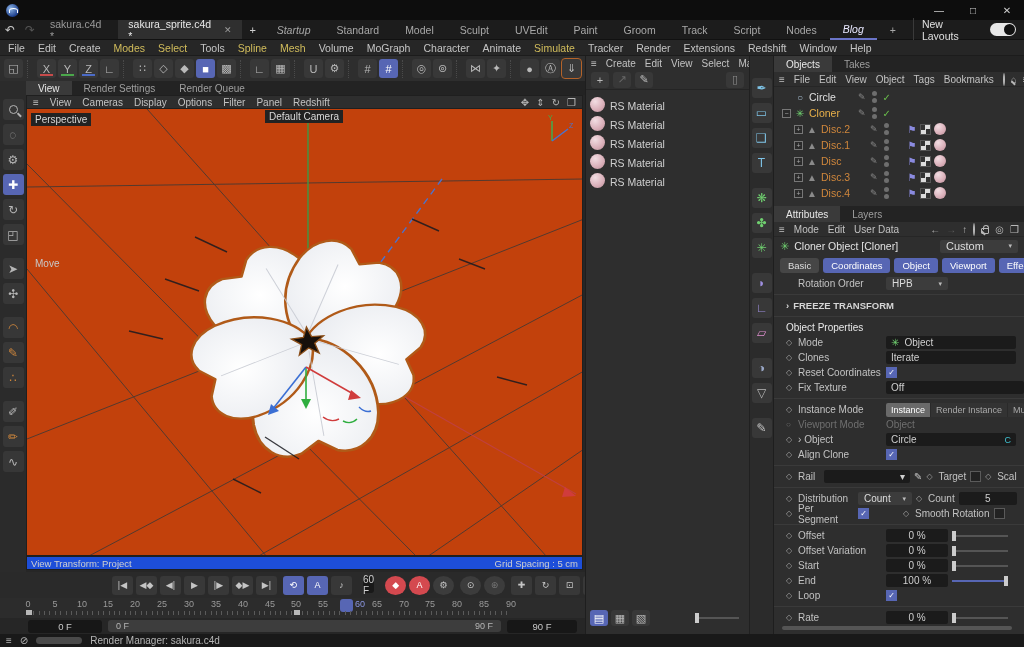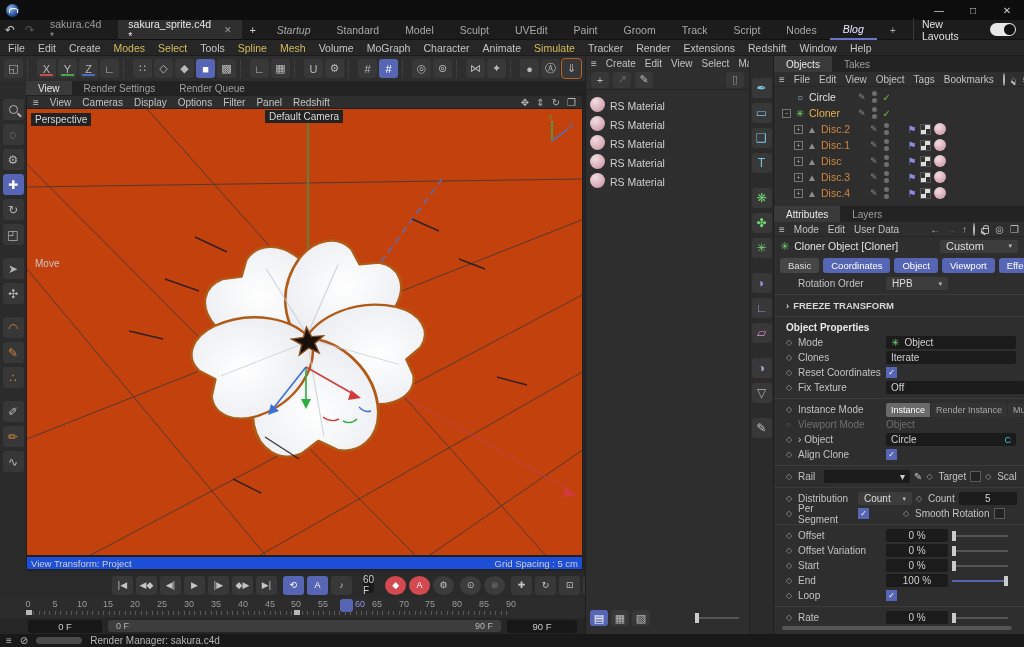--- a/index.html
+++ b/index.html
@@ -686,21 +686,21 @@
         <span>HPB</span>
           <span class="car">▾</span>
       </span>
     </div>
     <div class="adivider"></div>
     <div class="arow" style="font-weight:bold; color:#d5d5d5; font-size:9.5px;">
       <span>›</span>
       <span>FREEZE TRANSFORM</span>
     </div>
     <div class="adivider"></div>
-    <div class="arow" style="font-weight:bold; color:#e8e8e8;">
+    <div class="arow" style="font-weight:normal; color:#e8e8e8;">
       <span>Object Properties</span>
     </div>
     <div class="arow">
       <span class="dia">◇</span>
       <span class="lbl">Mode</span>
       <span class="fld" style="width:130px; gap:5px;">
         <span style="color:#6fcf6f">✳</span>
         <span>Object</span>
       </span>
     </div>

